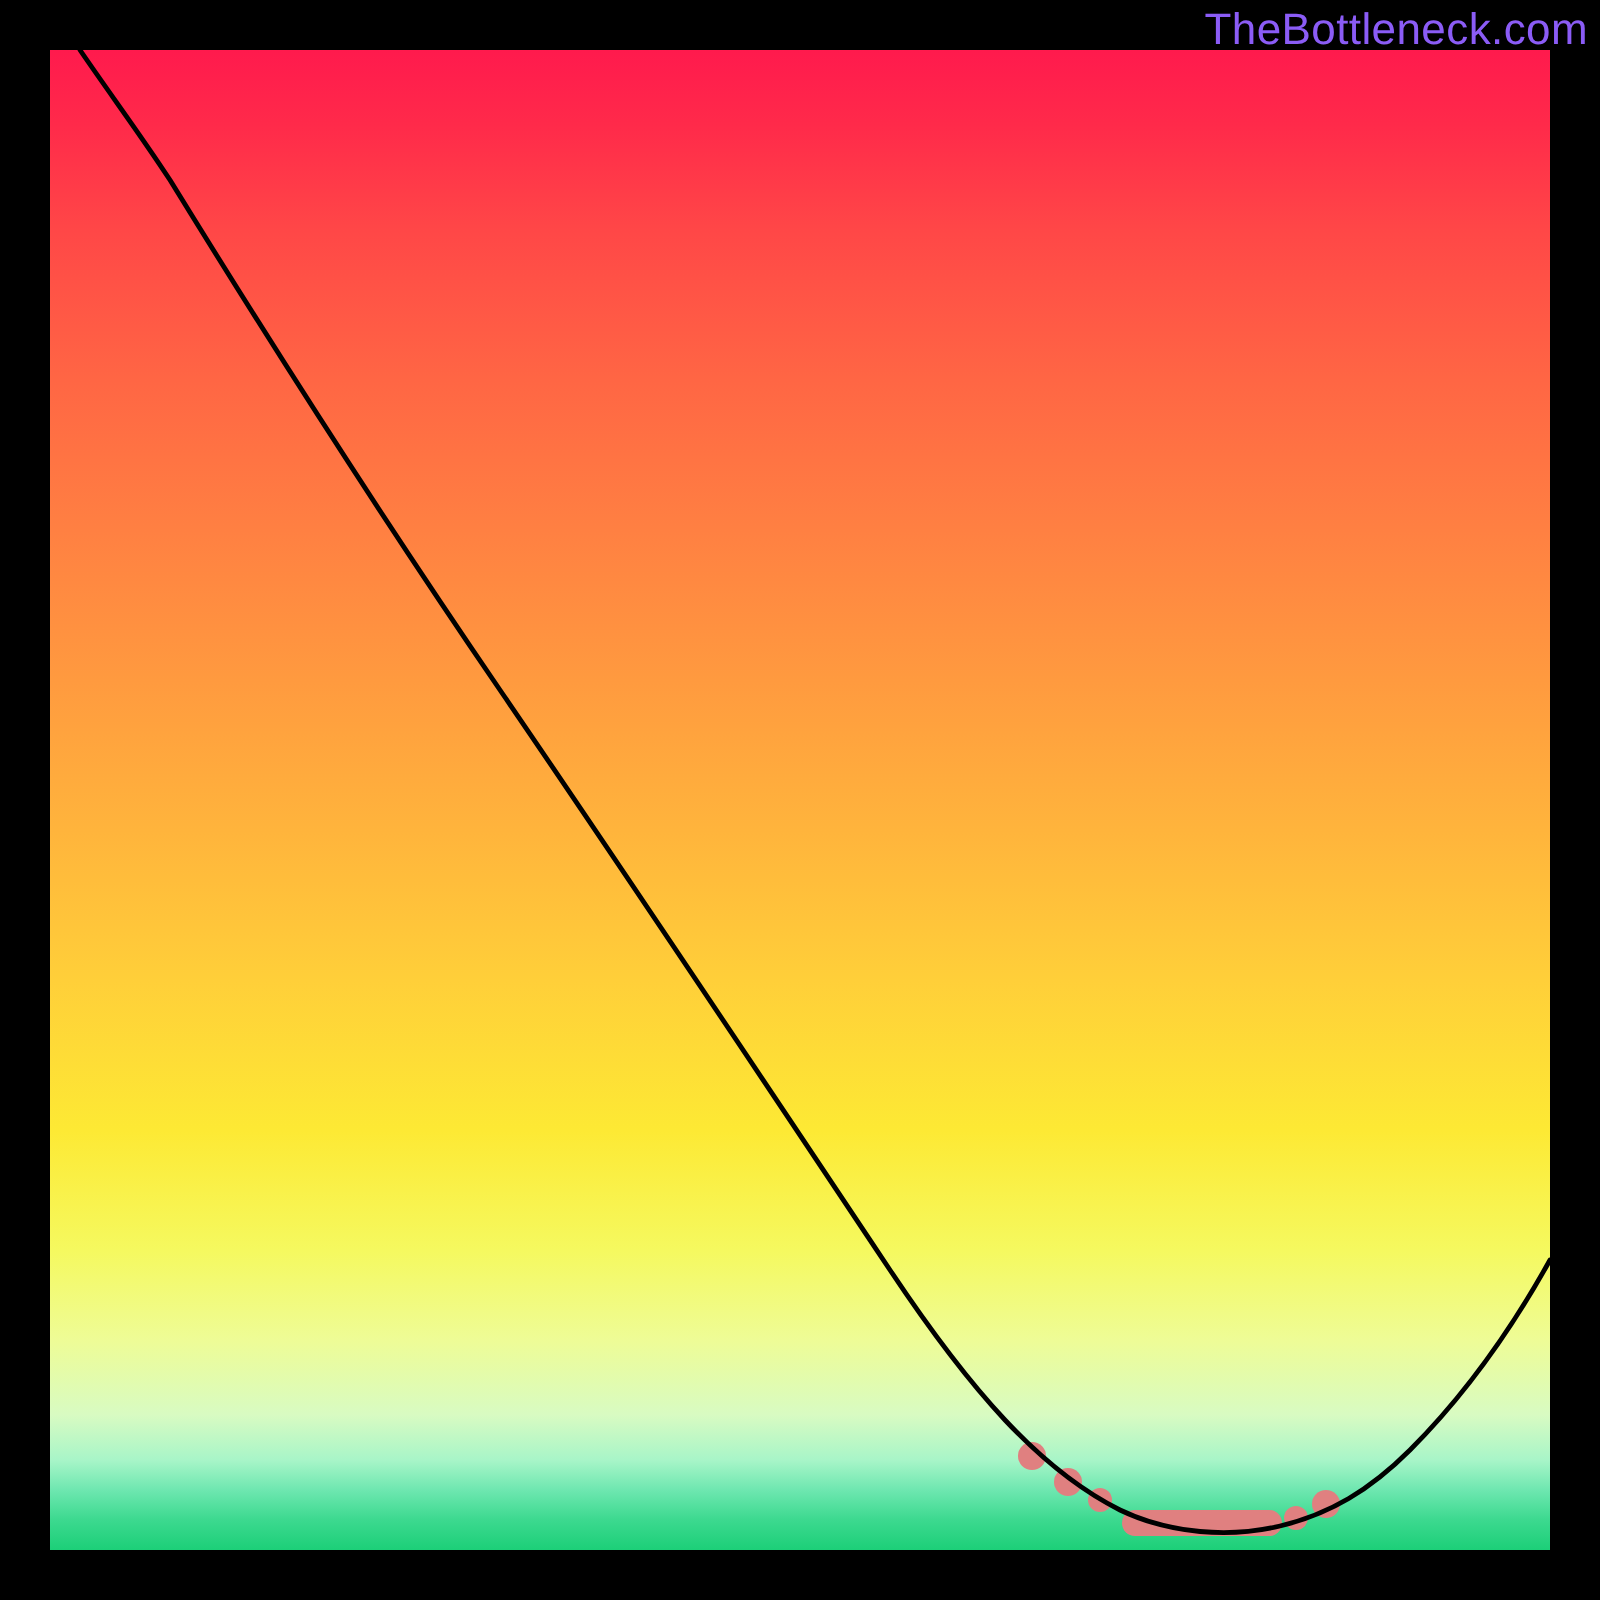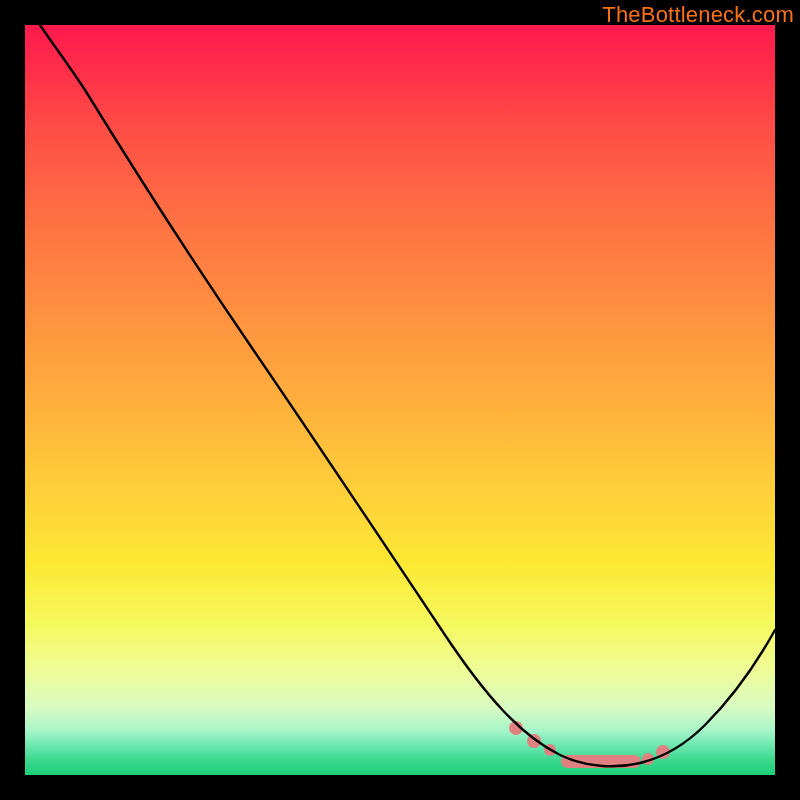--- a/index.html
+++ b/index.html
@@ -31,21 +31,21 @@
       #d8fbc2 91%,
       #a8f5c8 94%,
       #6ee7b0 96%,
       #3cd98f 98%,
       #1ccf78 100%);
   }
   .watermark {
     position: absolute;
     right: 6px;
     top: 2px;
-    color: #f97316;
+    color: #8b5cf6;
     font-size: 22px;
     font-weight: 400;
     letter-spacing: 0.2px;
   }
   svg.curve {
     position: absolute;
     left: 0; top: 0;
     width: 750px; height: 750px;
     overflow: visible;
   }

